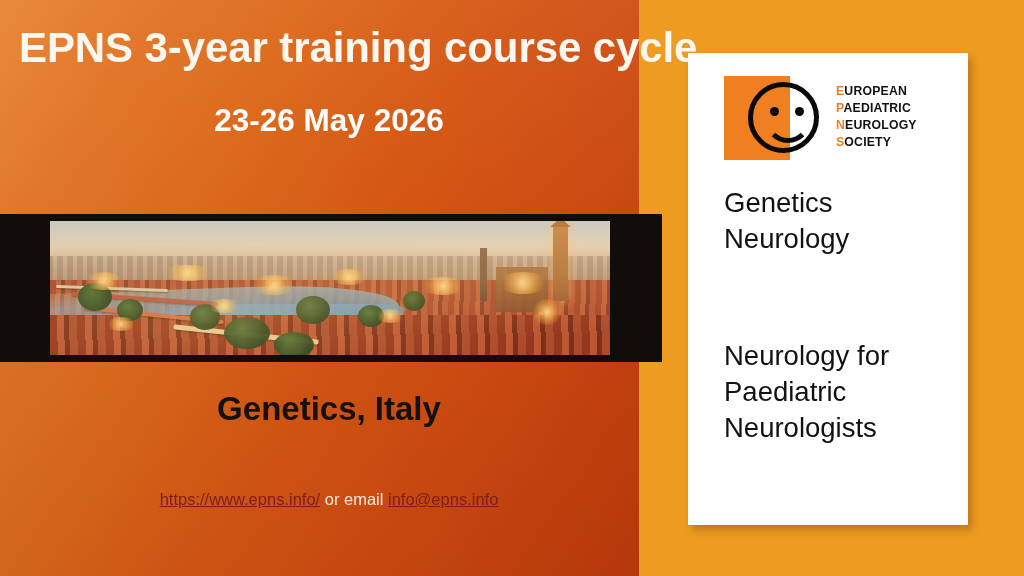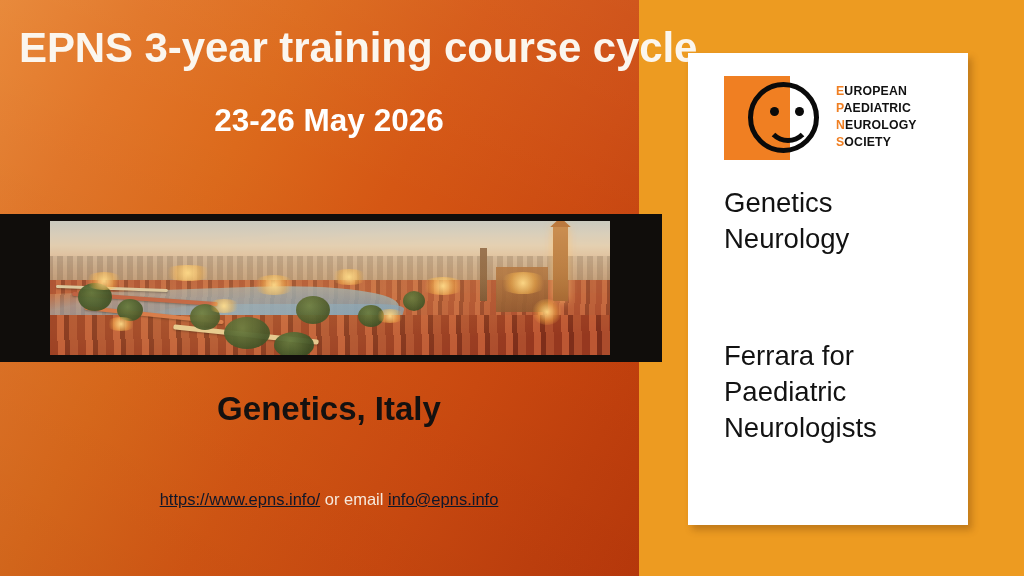--- a/index.html
+++ b/index.html
@@ -155,21 +155,21 @@
     position:absolute; left:19px; top:390px; width:620px;
     text-align:center; font-size:33px; font-weight:bold; color:#141110;
     white-space:nowrap;
   }
 
   
   .footer {
     position:absolute; left:19px; top:488px; width:620px;
     text-align:center; font-size:16.5px; color:#F6E9DC; line-height:1.45;
   }
-  .footer a { color:#0f172a; text-decoration:underline;margin-top:7px; }
+  .footer a { color:#7f1d1d; text-decoration:underline;margin-top:7px; }
   .foot-line{ display:block; white-space:nowrap; }
 
   
   .card {
     position:absolute; left:688px; top:53px; width:280px; height:472px;
     background:#FFFFFF;
     box-shadow:4px 5px 7px rgba(90,45,10,0.30);
   }
 
   
@@ -286,20 +286,20 @@
 
     <div class="course-block cb1">
       <div class="course-name">
         <div>Genetics</div>
         <div>Neurology</div>
       </div>
     </div>
 
     <div class="course-block cb2">
       <div class="course-name">
-        <div>Ferrara for</div>
+        <div>Neurology for</div>
         <div>Paediatric</div>
         <div>Neurologists</div>
       </div>
     </div>
 
   </div>
 </div>
 
 </body></html>

